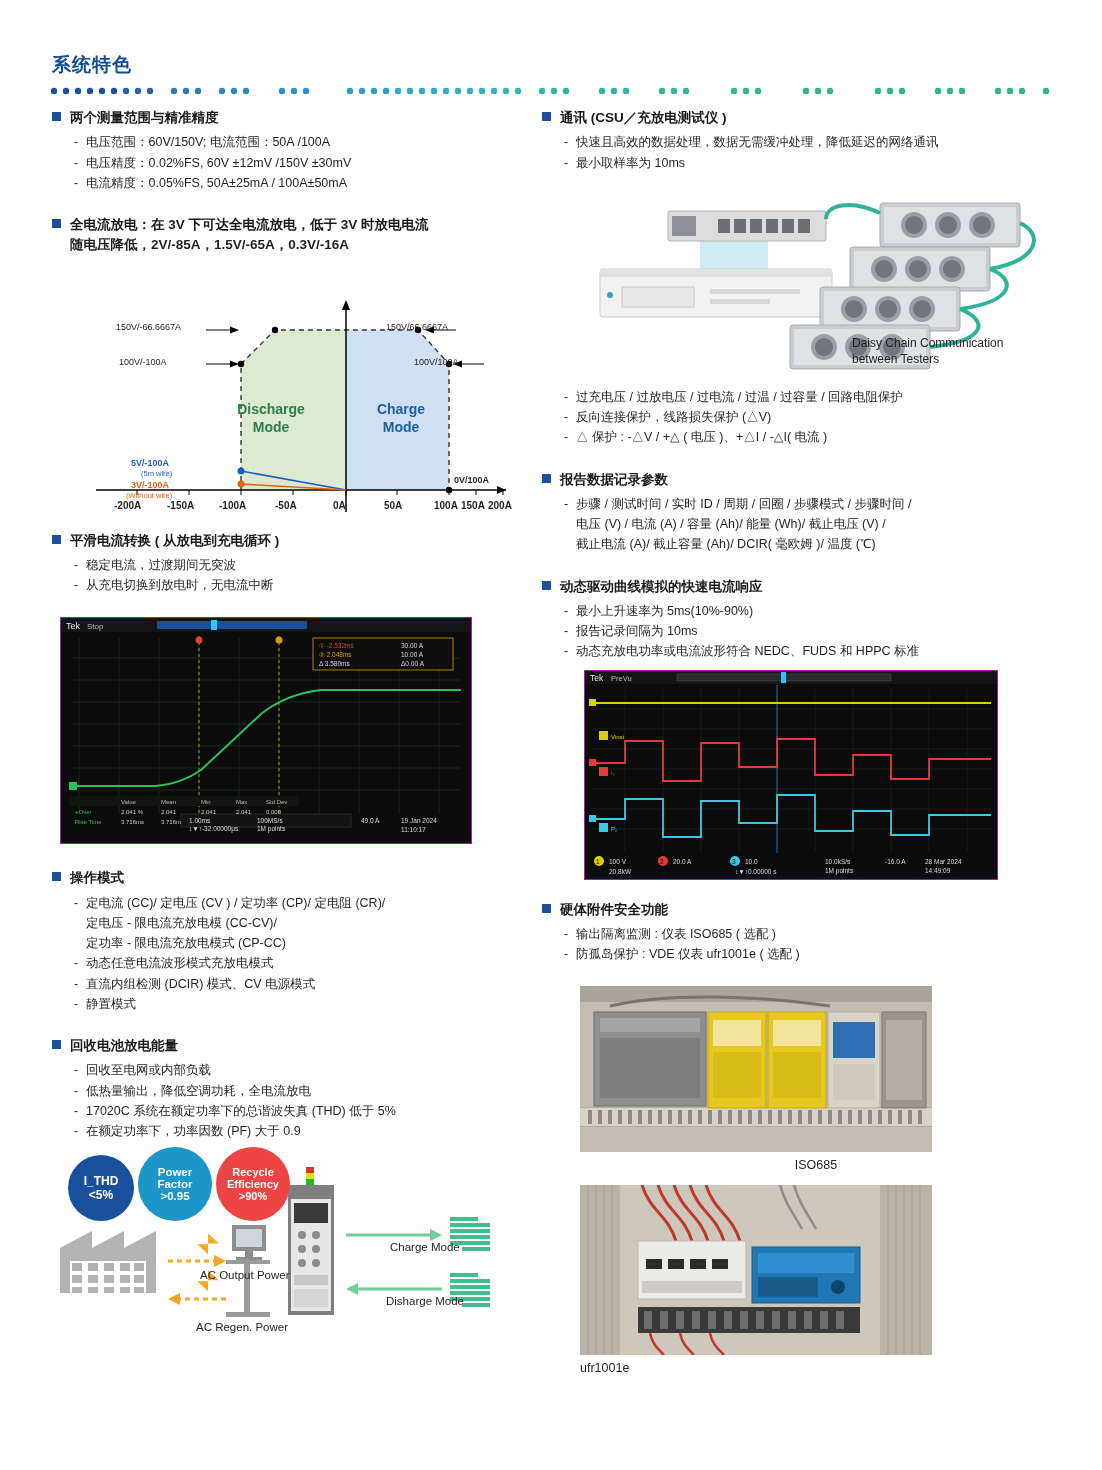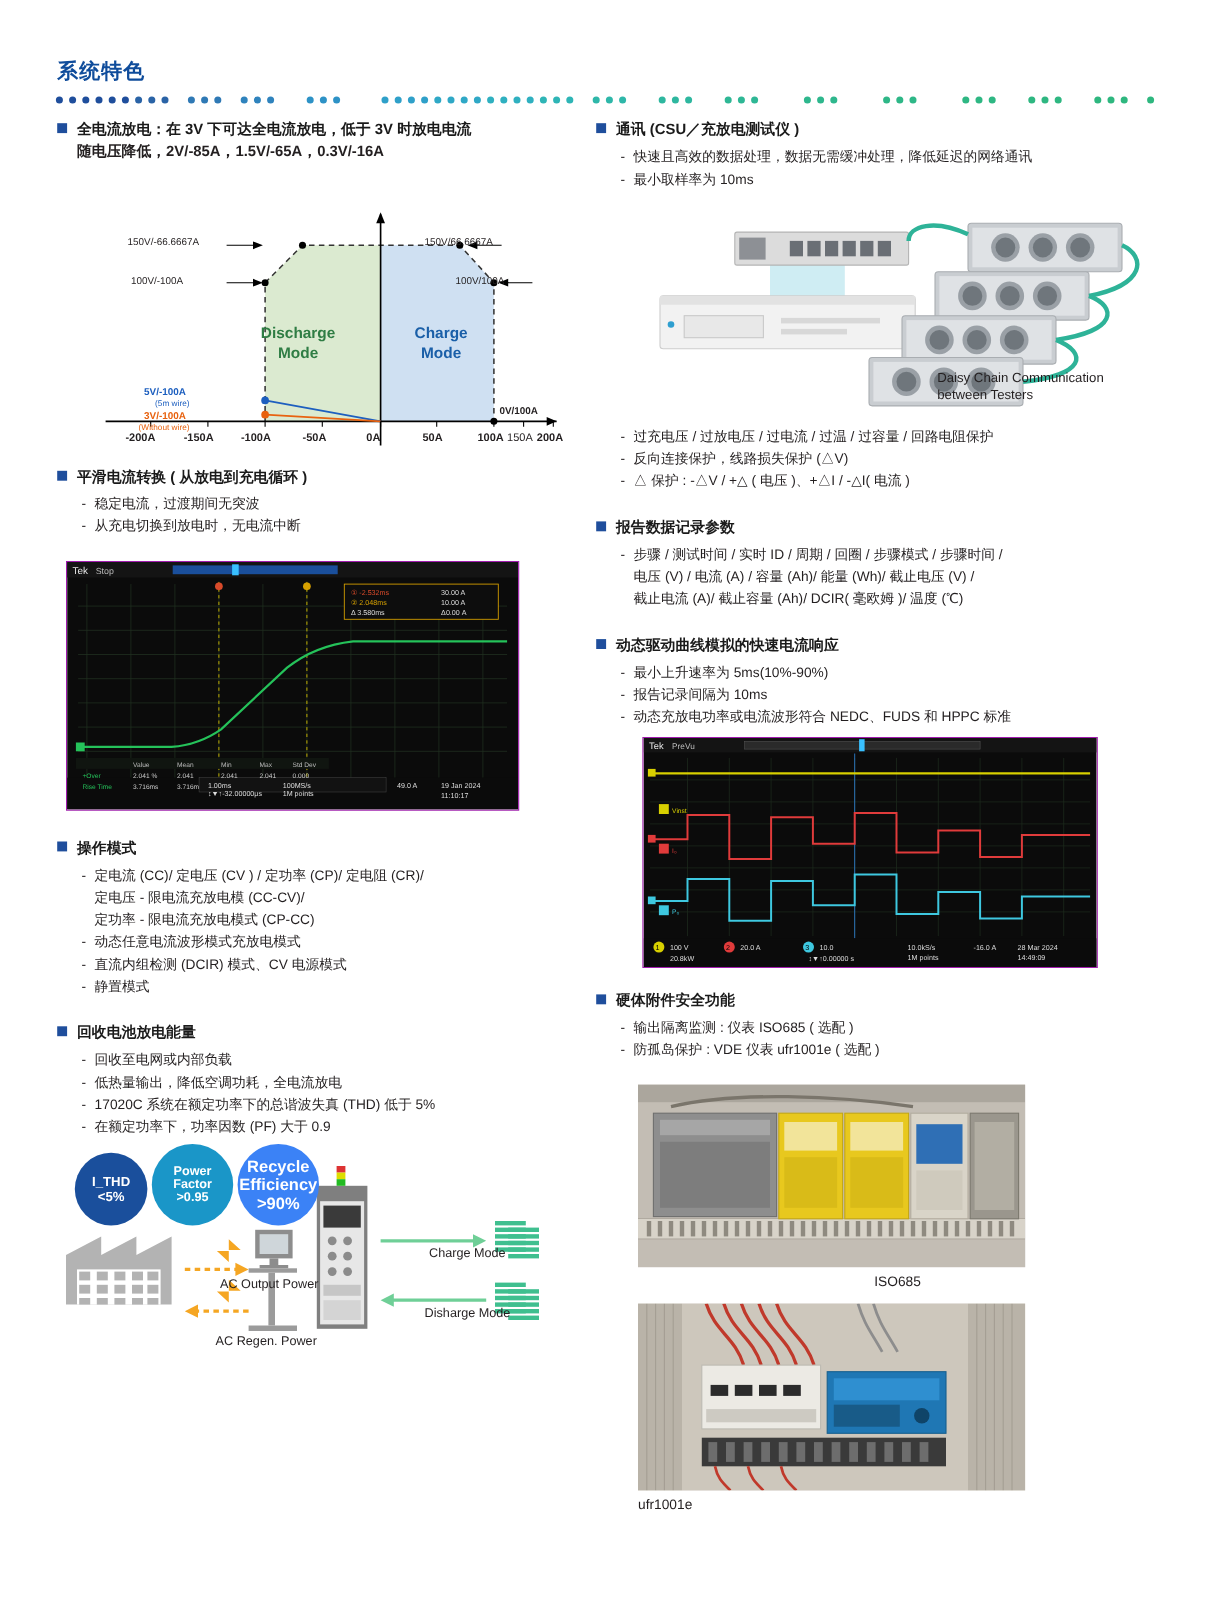--- a/index.html
+++ b/index.html
@@ -145,20 +145,28 @@
       <circle cx="912" cy="5" r="3.2" fill="#2eb781"></circle>
       <circle cx="948" cy="5" r="3.2" fill="#2eb77f"></circle>
         <circle cx="960" cy="5" r="3.2" fill="#2eb77f"></circle>
       <circle cx="972" cy="5" r="3.2" fill="#2eb77f"></circle>
       <circle cx="996" cy="5" r="3.2" fill="#2eb77f"></circle>
     </g>
   </svg>
 
   <div class="col-left">
 
+    <div class="block">
+      <div class="b-head">两个测量范围与精准精度</div>
+      <ul class="b-list">
+        <li>电压范围：60V/150V; 电流范围：50A /100A</li>
+        <li>电压精度：0.02%FS, 60V ±12mV /150V ±30mV</li>
+        <li>电流精度：0.05%FS, 50A±25mA / 100A±50mA</li>
+      </ul>
+    </div>
 
     <div class="block" style="margin-bottom:6px;">
       <div class="b-head">全电流放电：在 3V 下可达全电流放电，低于 3V 时放电电流</div>
       <div class="cont">随电压降低，2V/-85A，1.5V/-65A，0.3V/-16A</div>
     </div>
 
     <div class="chart-wrap">
       <svg class="chart-svg" width="470" height="255">
 
         <polygon points="185,228 185,102 219,68 290,68 290,228" fill="#dbead0" stroke="none"></polygon>
@@ -224,21 +232,21 @@
         <span>Mode</span>
       </div>
 
       <div class="chart-label" style="left:58px;top:238px;font-size:10px;font-weight:bold;">-200A</div>
       <div class="chart-label" style="left:111px;top:238px;font-size:10px;font-weight:bold;">-150A</div>
       <div class="chart-label" style="left:163px;top:238px;font-size:10px;font-weight:bold;">-100A</div>
       <div class="chart-label" style="left:219px;top:238px;font-size:10px;font-weight:bold;">-50A</div>
       <div class="chart-label" style="left:277px;top:238px;font-size:10px;font-weight:bold;">0A</div>
       <div class="chart-label" style="left:328px;top:238px;font-size:10px;font-weight:bold;">50A</div>
       <div class="chart-label" style="left:378px;top:238px;font-size:10px;font-weight:bold;">100A</div>
-      <div class="chart-label" style="left:405px;top:238px;font-size:10px;font-weight:normal;text-align:center;">150A</div>
+      <div class="chart-label" style="left:405px;top:238px;font-size:10px;font-weight:bold;text-align:center;">150A</div>
       <div class="chart-label" style="left:432px;top:238px;font-size:10px;font-weight:bold;">200A</div>
     </div>
 
     <div class="block" style="margin-top:14px;">
       <div class="b-head">平滑电流转换 ( 从放电到充电循环 )</div>
       <ul class="b-list">
         <li>稳定电流，过渡期间无突波</li>
         <li>从充电切换到放电时，无电流中断</li>
       </ul>
     </div>
@@ -438,21 +446,21 @@
 
       <div class="circ" style="left:18px;top:-8px;width:66px;height:66px;background:#1a4f9c;font-size:12px;">
         <span>I_THD</span>
         <span>&lt;5%</span>
       </div>
       <div class="circ" style="left:88px;top:-16px;width:74px;height:74px;background:#1a96c8;font-size:11.5px;">
         <span>Power</span>
         <span>Factor</span>
         <span>&gt;0.95</span>
       </div>
-      <div class="circ" style="left:166px;top:-16px;width:74px;height:74px;background:#3b82f6;font-size:15px;">
+      <div class="circ" style="left:166px;top:-16px;width:74px;height:74px;background:#ef4444;font-size:11px;">
         <span>Recycle</span>
         <span>Efficiency</span>
         <span>&gt;90%</span>
       </div>
 
       <div class="flow-lbl" style="left:340px;top:78px;">Charge Mode</div>
       <div class="flow-lbl" style="left:336px;top:132px;">Disharge Mode</div>
       <div class="flow-lbl" style="left:150px;top:106px;">AC Output Power</div>
       <div class="flow-lbl" style="left:146px;top:158px;">AC Regen. Power</div>
     </div>

